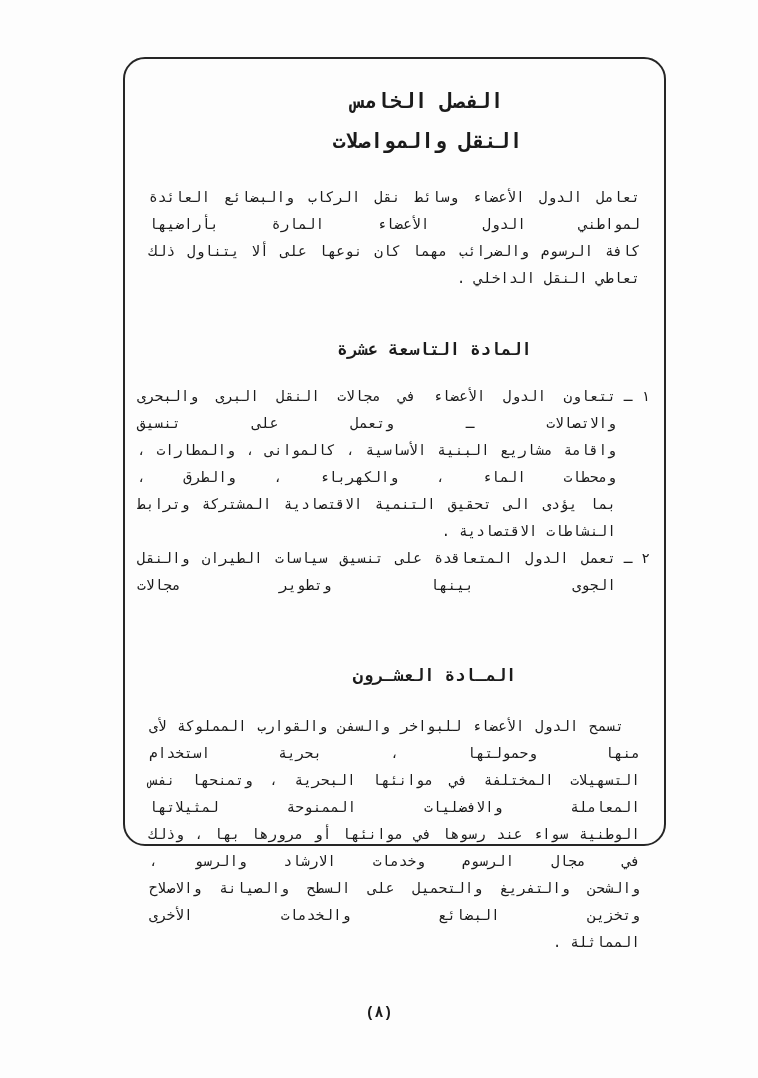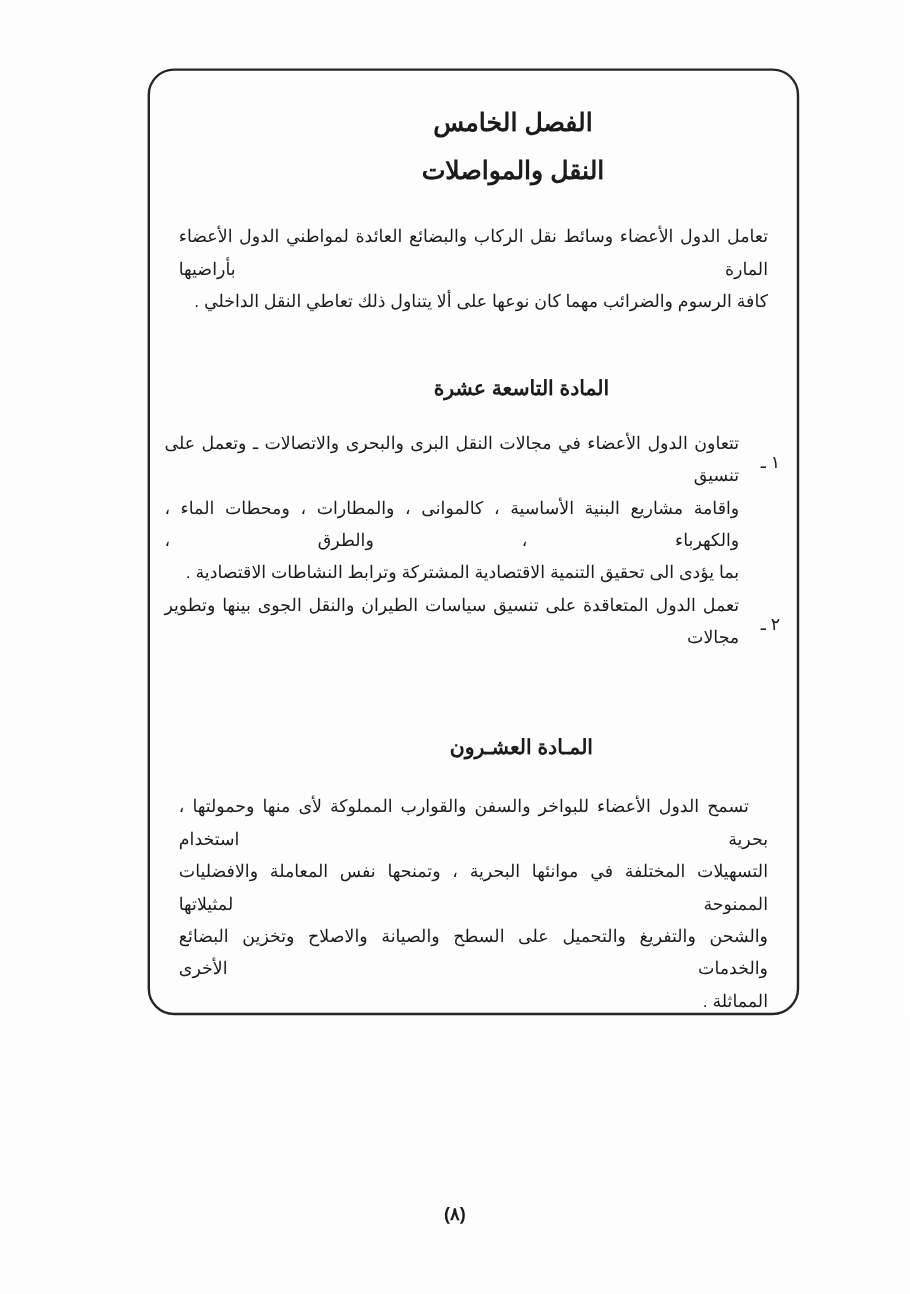--- a/index.html
+++ b/index.html
@@ -6,21 +6,21 @@
     margin: 0;
     padding: 0;
     background: #ffffff;
   }
   #screen {
     position: relative;
     width: 758px;
     height: 1078px;
     background: #fdfdfd;
     overflow: hidden;
-    font-family: Liberation Sans, sans-serif;
+    font-family: Liberation Mono, monospace;
     color: #1b1b1b;
   }
   .frame {
     position: absolute;
     left: 123px;
     top: 57px;
     width: 543px;
     height: 789px;
     box-sizing: border-box;
     border: 2px solid #262626;
@@ -65,21 +65,21 @@
     text-indent: 16px;
   }
   .items-list { margin-top: 22px; }
   .list-item {
     position: relative;
     padding-right: 36px;
   }
   .item-number {
     position: absolute;
     right: 2px;
-    top: 16px;
+    top: 0;
     line-height: 27px;
   }
   .page-number {
     position: absolute;
     left: 0;
     right: 0;
     top: 1003px;
     text-align: center;
     font-size: 15px;
     font-weight: bold;
@@ -119,20 +119,21 @@
           <div class="line">تعمل الدول المتعاقدة على تنسيق سياسات الطيران والنقل الجوى بينها وتطوير مجالات</div>
         </div>
       </div>
     </section>
 
     <section>
       <h2 class="article-heading h20">المـادة العشـرون</h2>
       <div class="para p20 body-text">
         <div class="line indent">تسمح الدول الأعضاء للبواخر والسفن والقوارب المملوكة لأى منها وحمولتها ، بحرية استخدام</div>
         <div class="line">التسهيلات المختلفة في موانئها البحرية ، وتمنحها نفس المعاملة والافضليات الممنوحة لمثيلاتها</div>
+        <div class="line">الوطنية سواء عند رسوها في موانئها أو مرورها بها ، وذلك في مجال الرسوم وخدمات الارشاد والرسو ،</div>
         <div class="line">والشحن والتفريغ والتحميل على السطح والصيانة والاصلاح وتخزين البضائع والخدمات الأخرى</div>
         <div class="line end">المماثلة .</div>
       </div>
     </section>
 
   </div>
 
   <div class="page-number">(٨)</div>
 
 </div>

